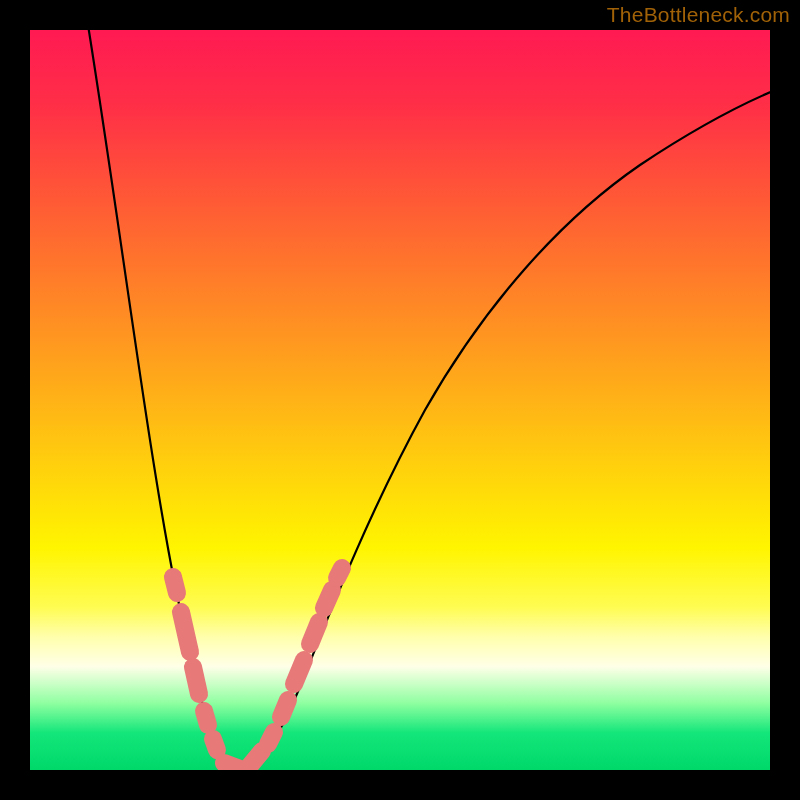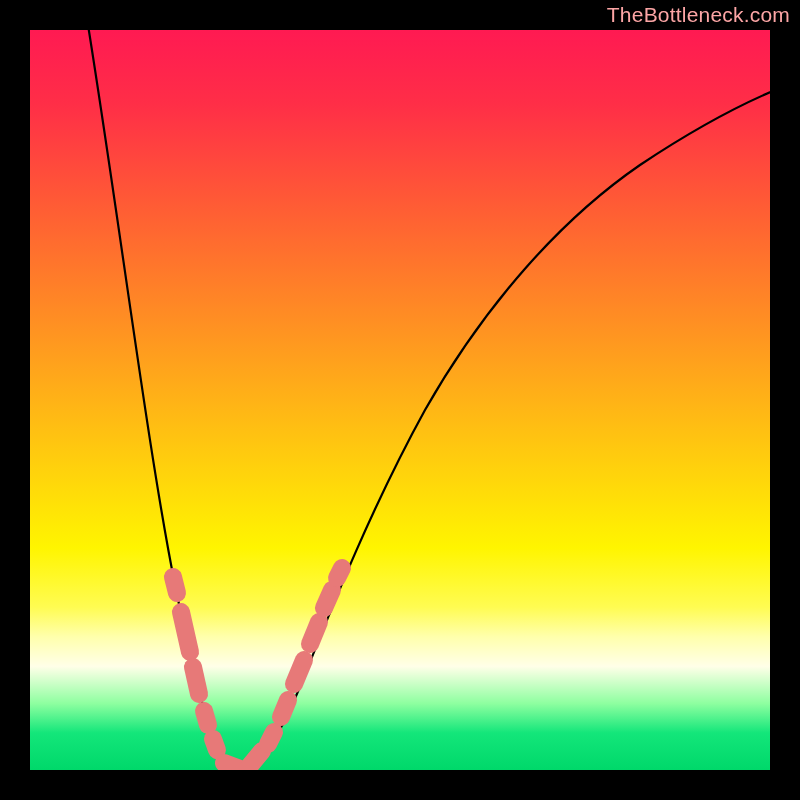--- a/index.html
+++ b/index.html
@@ -17,21 +17,21 @@
     width: 740px;
     height: 740px;
   }
   .watermark {
     position: absolute;
     top: 3px;
     right: 10px;
     font-family: Arial, Helvetica, sans-serif;
     font-size: 21px;
     font-weight: 500;
-    color: #fca5a5;
+    color: #a16207;
     letter-spacing: 0.2px;
   }
   svg {
     display: block;
   }
 </style>
 </head>
 <body>
 
 <div class="watermark">TheBottleneck.com</div>

